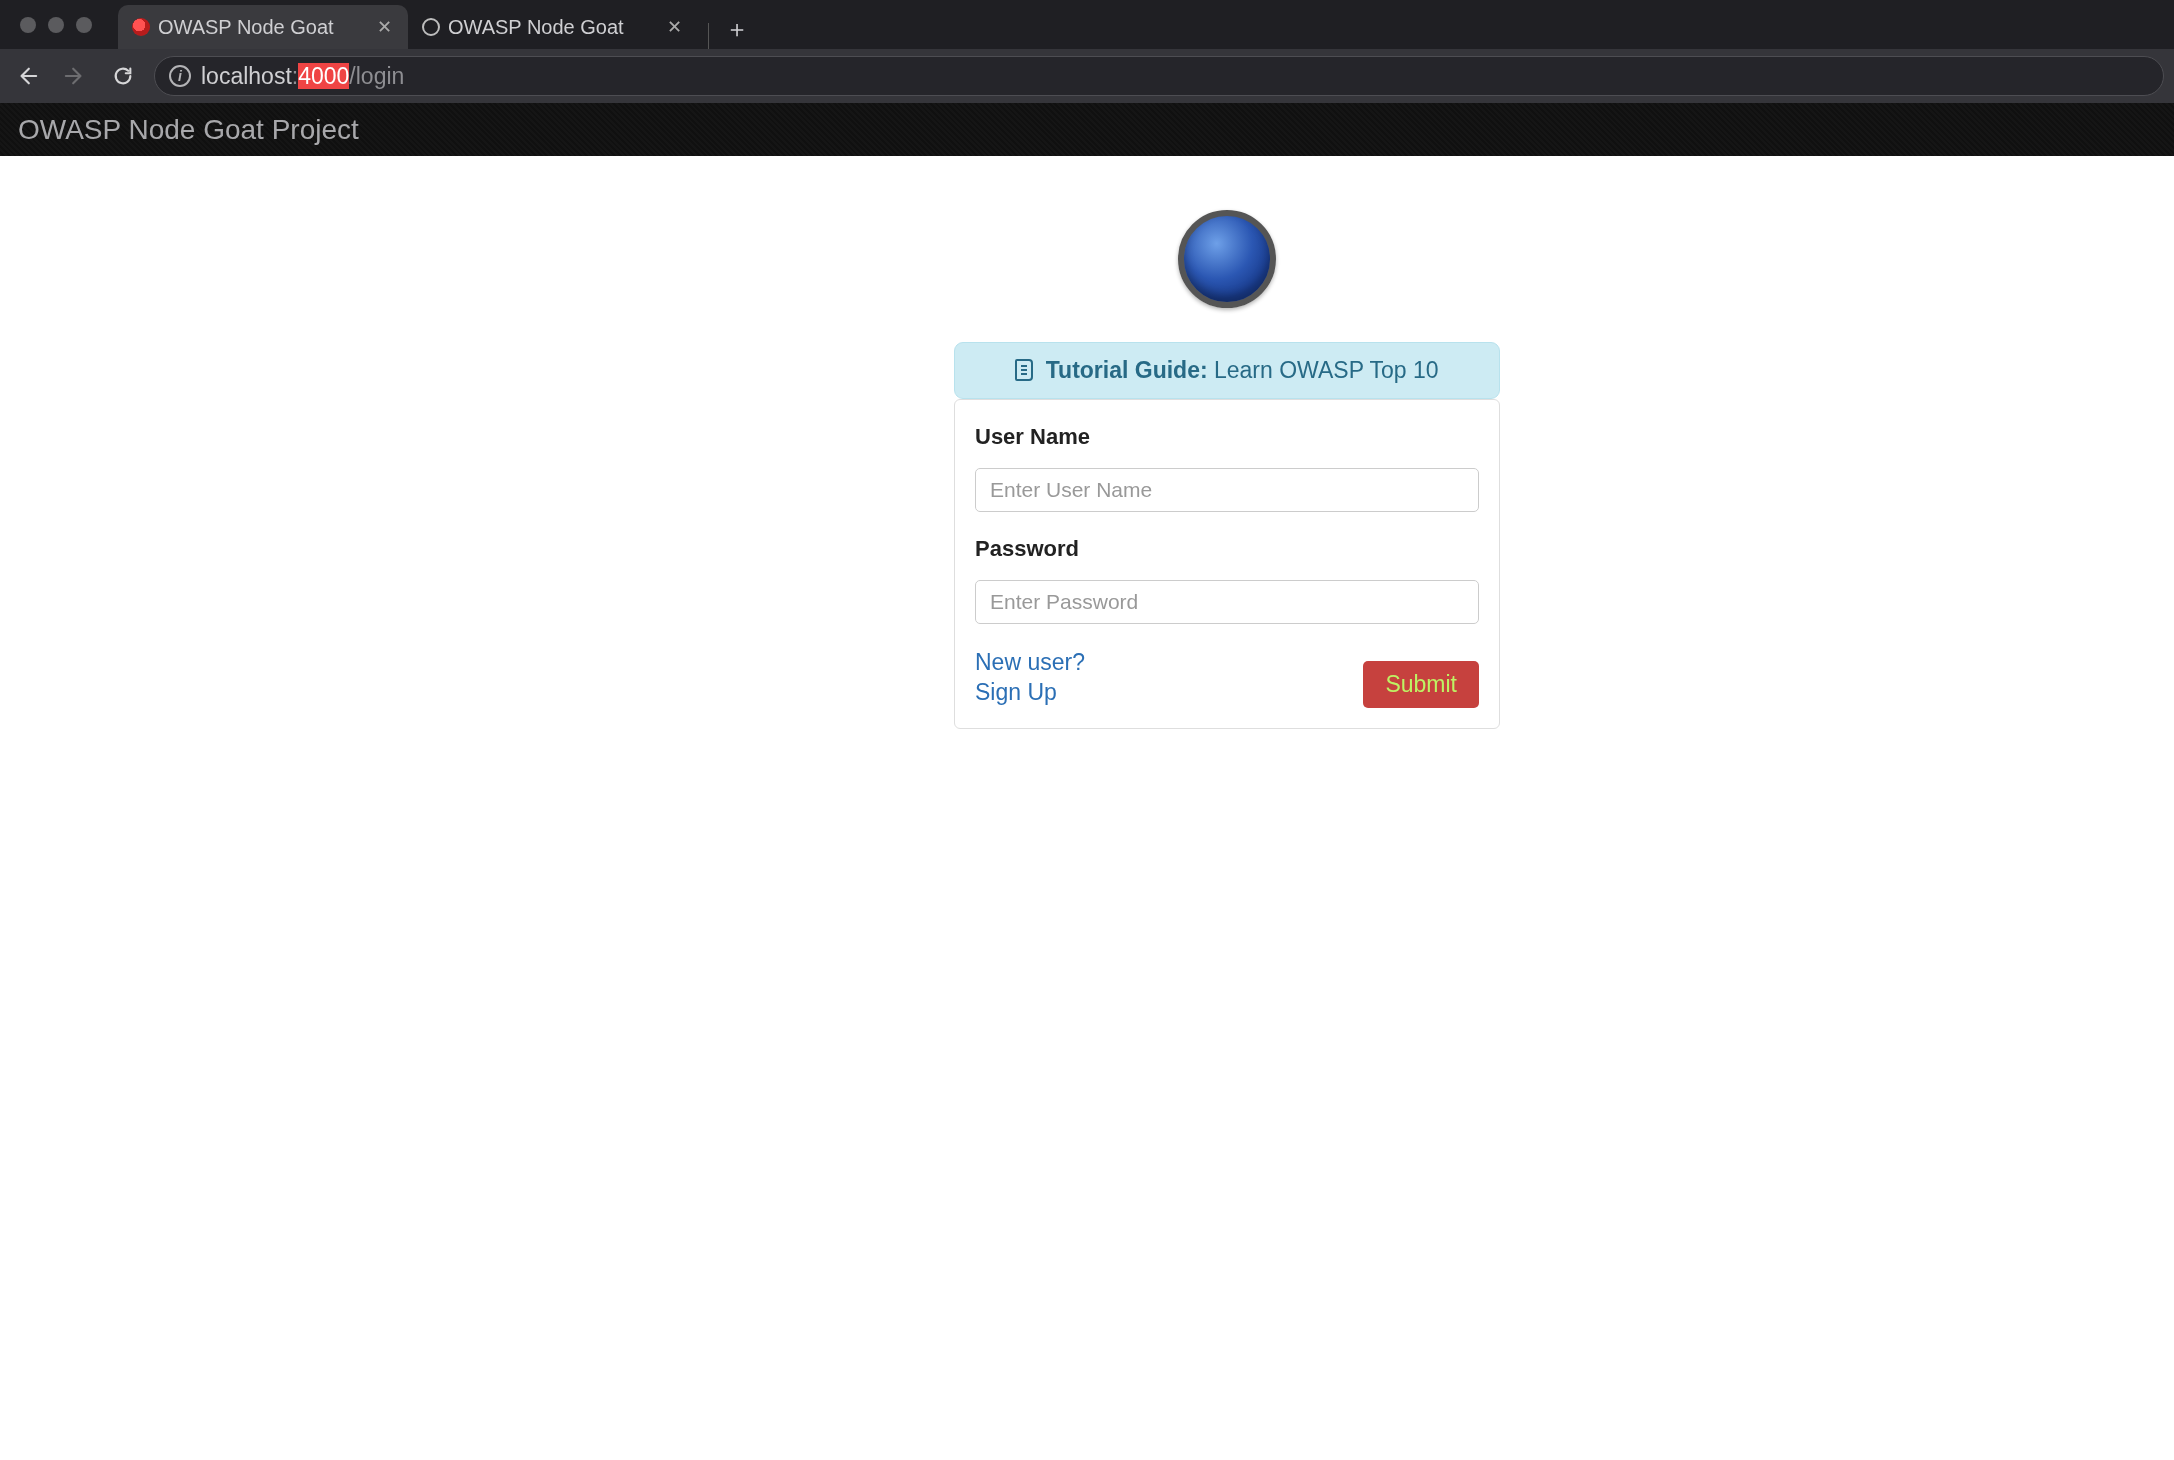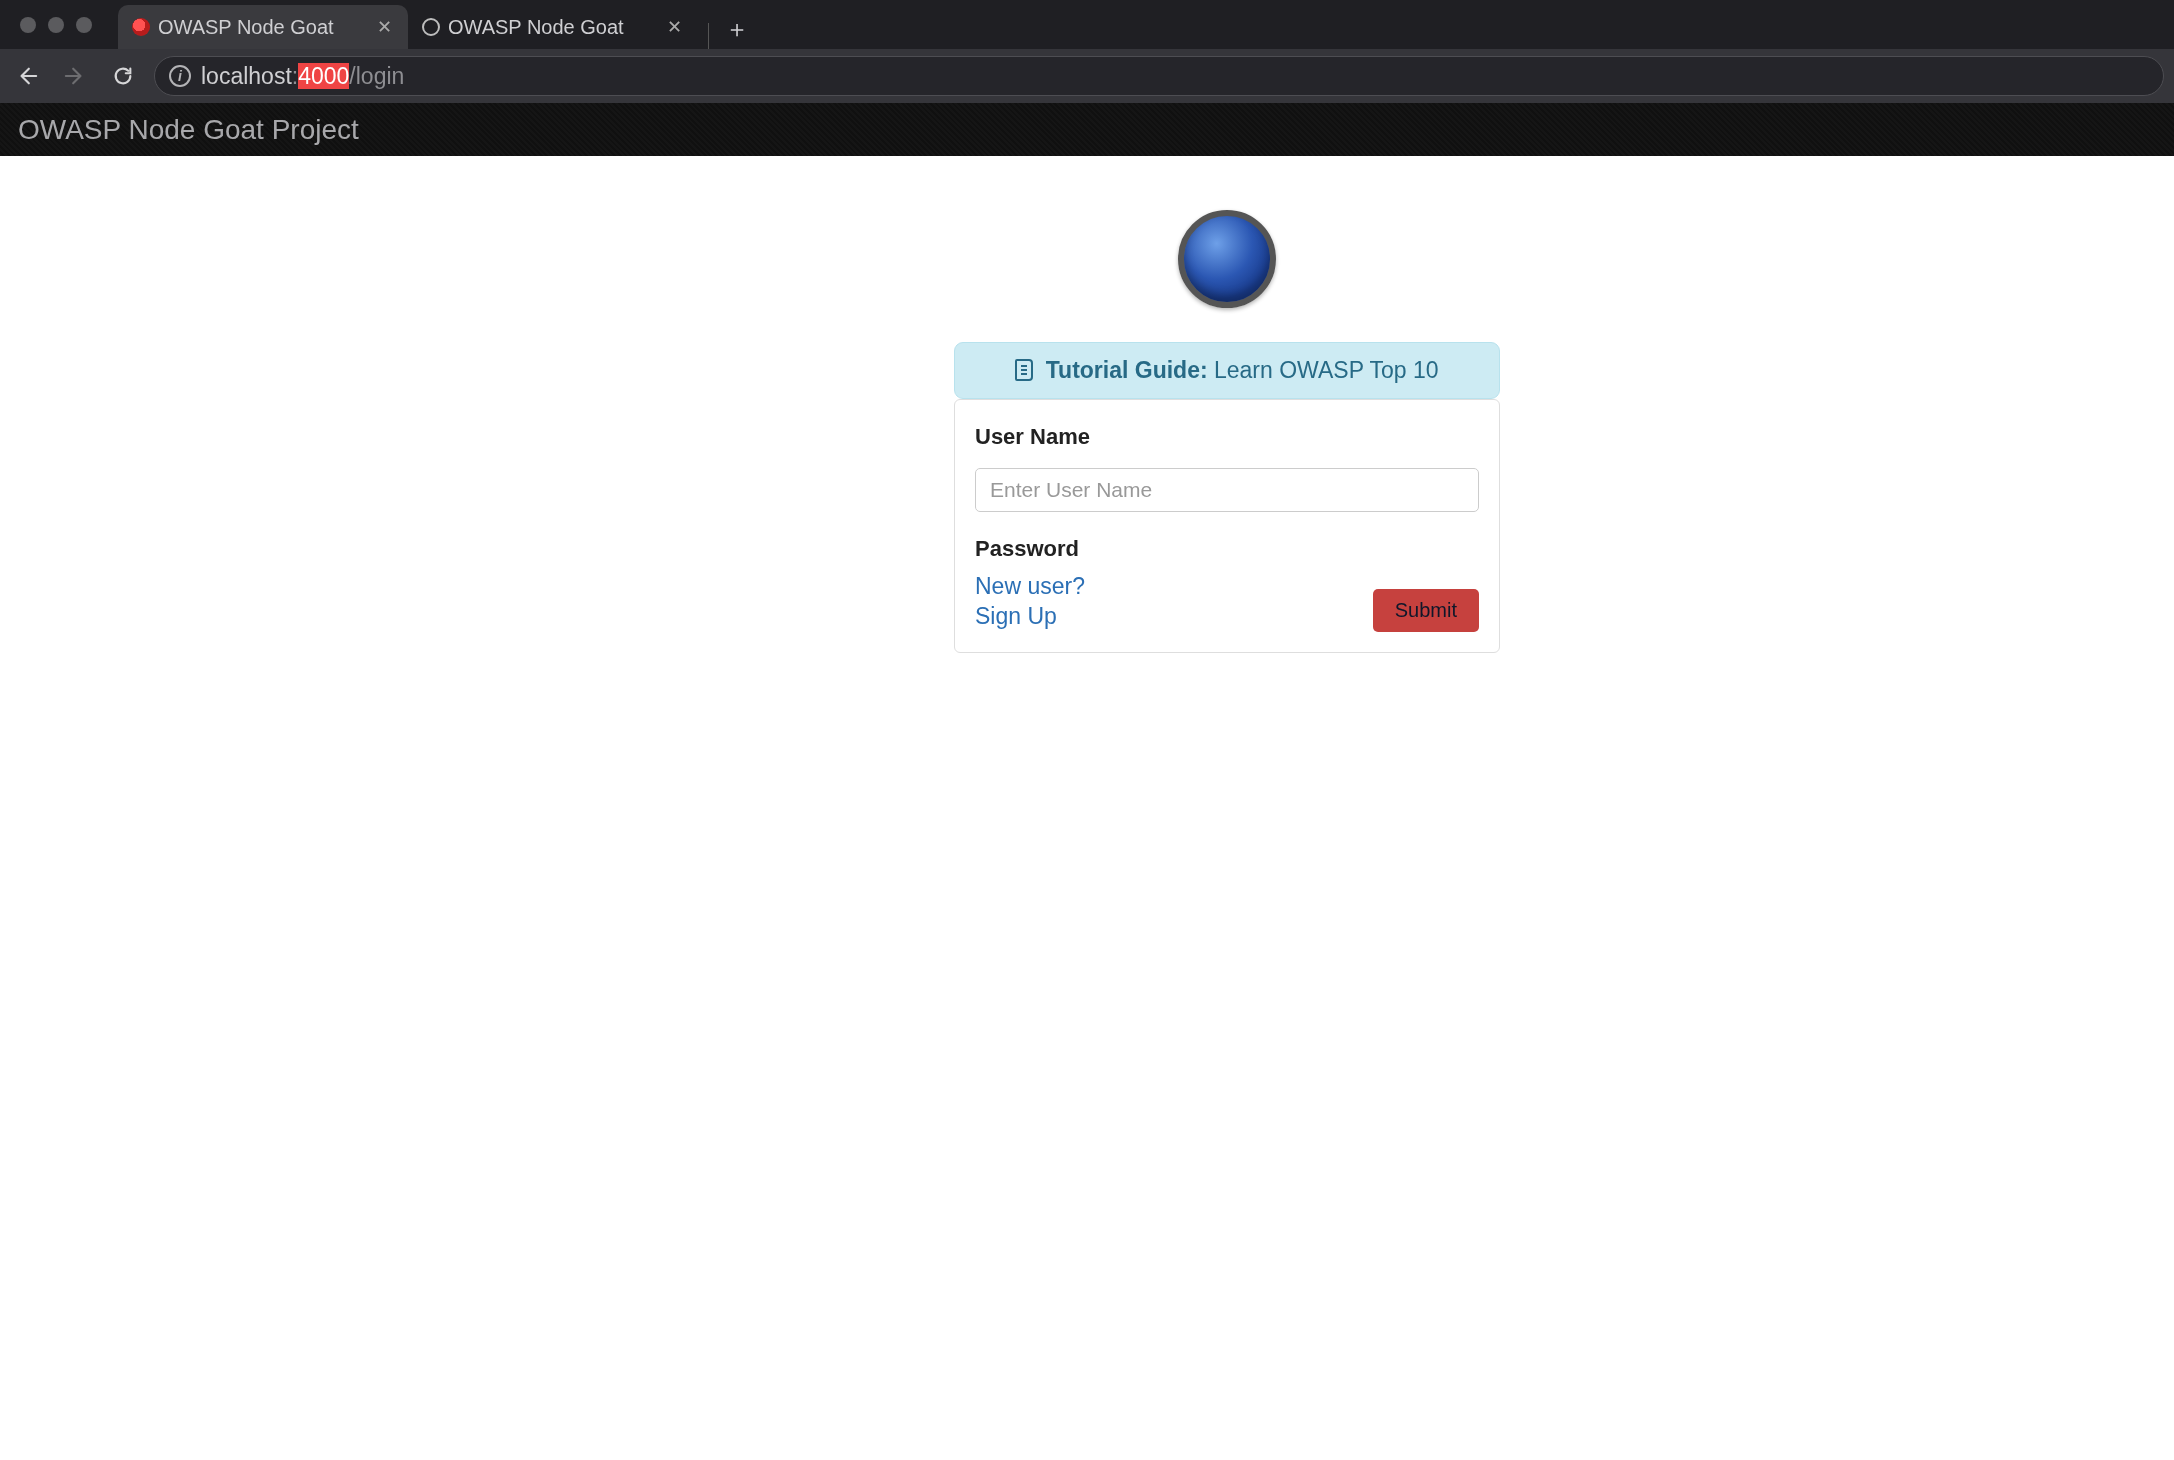--- a/index.html
+++ b/index.html
@@ -216,21 +216,21 @@
       justify-content: space-between;
       align-items: flex-end;
       gap: 40px;
     }
     .signup-link {
       color: #2b6fb5; font-size: 23px; line-height: 1.3;
       max-width: 140px;
     }
     .btn-submit {
       background: #c6413e;
-      color: #0f172a; font-size: 20px;
+      color: #bef264; font-size: 23px;
       border: none; border-radius: 5px;
       padding: 10px 22px;
       cursor: pointer;
     }
   </style>
 </head>
 <body>
 
 <div class="browser-chrome">
   <div class="tab-bar">
@@ -293,20 +293,21 @@
       <span class="book-icon"></span>
       <span class="strong">Tutorial Guide:</span>
       <span>Learn OWASP Top 10</span>
     </a>
 
     <div class="panel">
       <div class="panel-body">
         <label class="form-label">User Name</label>
         <input class="form-input" type="text" placeholder="Enter User Name" style="">
         <label class="form-label">Password</label>
+        <input class="form-input" type="password" placeholder="Enter Password" style="">
         <div class="form-footer">
           <a class="signup-link">New user? Sign Up</a>
           <button class="btn-submit">Submit</button>
         </div>
       </div>
     </div>
 
   </div>
 </div>
 

